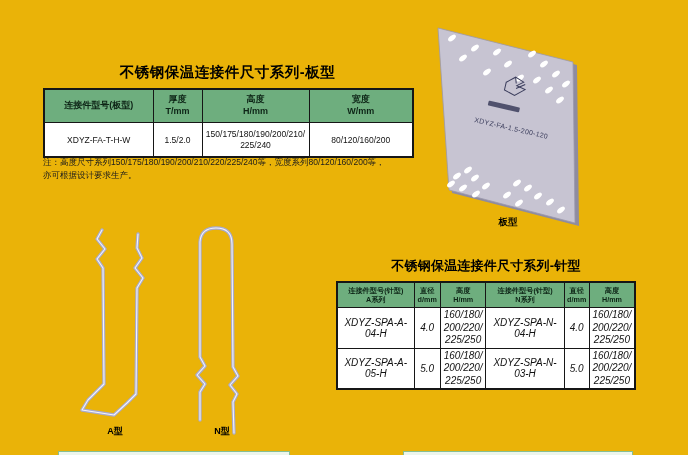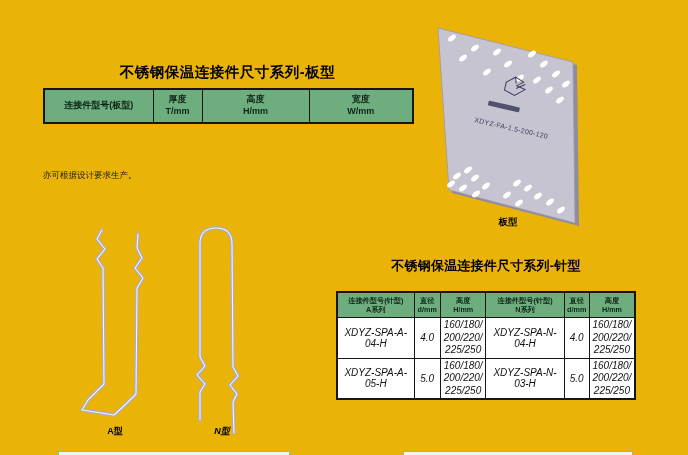--- a/index.html
+++ b/index.html
@@ -16,31 +16,31 @@
 
   
   table.spec{border-collapse:collapse;table-layout:fixed;background:#fff;}
   table.spec th,table.spec td{border:1px solid #161616;padding:1px 2px;text-align:center;vertical-align:middle;color:#111;}
   table.spec{border:2px solid #161616;}
   table.spec th{background:#6eae7e;font-weight:bold;color:#0d2416;}
   th .hl{display:block;line-height:1.3;}
   #table-plate{position:absolute;left:43px;top:88px;width:369px;}
   #table-plate th{height:30px;font-size:9px;}
   #table-plate td{height:31px;font-size:8.5px;}
-  #table-pin{position:absolute;left:336px;top:281px;width:300px;margin-top:10px;}
+  #table-pin{position:absolute;left:336px;top:281px;width:300px;}
   #table-pin th{height:22px;font-size:7.2px;}
   #table-pin td{height:28px;font-size:10px;font-style:italic;}
   td.wrapcell{word-break:break-all;line-height:1.25;}
 
   
   .fig{position:absolute;}
   .fig-caption{position:absolute;text-align:center;font-weight:bold;font-size:9.5px;color:#000;}
   #caption-plate{left:428px;top:216px;width:160px;}
   #caption-pin-a{left:70px;top:425px;width:90px;font-size:9px;}
-  #caption-pin-n{left:192px;top:425px;width:60px;font-size:9px;font-style:italic;}
+  #caption-pin-n{left:192px;top:425px;width:60px;font-size:9px;}
 
   
   .bottom-box{position:absolute;top:451px;height:12px;background:#edf5ec;border:1px solid #86bf92;box-sizing:border-box;}
   #bottom-box-left{left:58px;width:232px;}
   #bottom-box-right{left:403px;width:230px;}
 </style>
 </head>
 <body>
 
 <div id="page">
@@ -66,25 +66,31 @@
       </th>
       <th>
         <span class="hl">高度</span>
         <span class="hl">H/mm</span>
       </th>
       <th>
         <span class="hl">宽度</span>
         <span class="hl">W/mm</span>
       </th>
     </tr>
+    <tr>
+      <td>XDYZ-FA-T-H-W</td>
+      <td>1.5/2.0</td>
+      <td class="wrapcell">150/175/180/190/200/210/225/240</td>
+      <td>80/120/160/200</td>
+    </tr>
   </tbody>
     </table>
 
   <div id="note-plate" class="note">
-    <br>
+    <span>注：高度尺寸系列150/175/180/190/200/210/220/225/240等，宽度系列80/120/160/200等，</span><br>
     <span>亦可根据设计要求生产。</span>
   </div>
 
   <svg class="fig" style="left:428px;top:18px;" width="160" height="212" viewBox="0 0 160 212">
 
     <polygon points="13,13 149,47 151,208 24,175" fill="#8f8ca0"></polygon>
 
     <polygon points="10,10 145,44 147,205 21,172" fill="#c7c4d2" stroke="#9b98ac" stroke-width="0.8"></polygon>
 
     <g fill="#ffffff">

